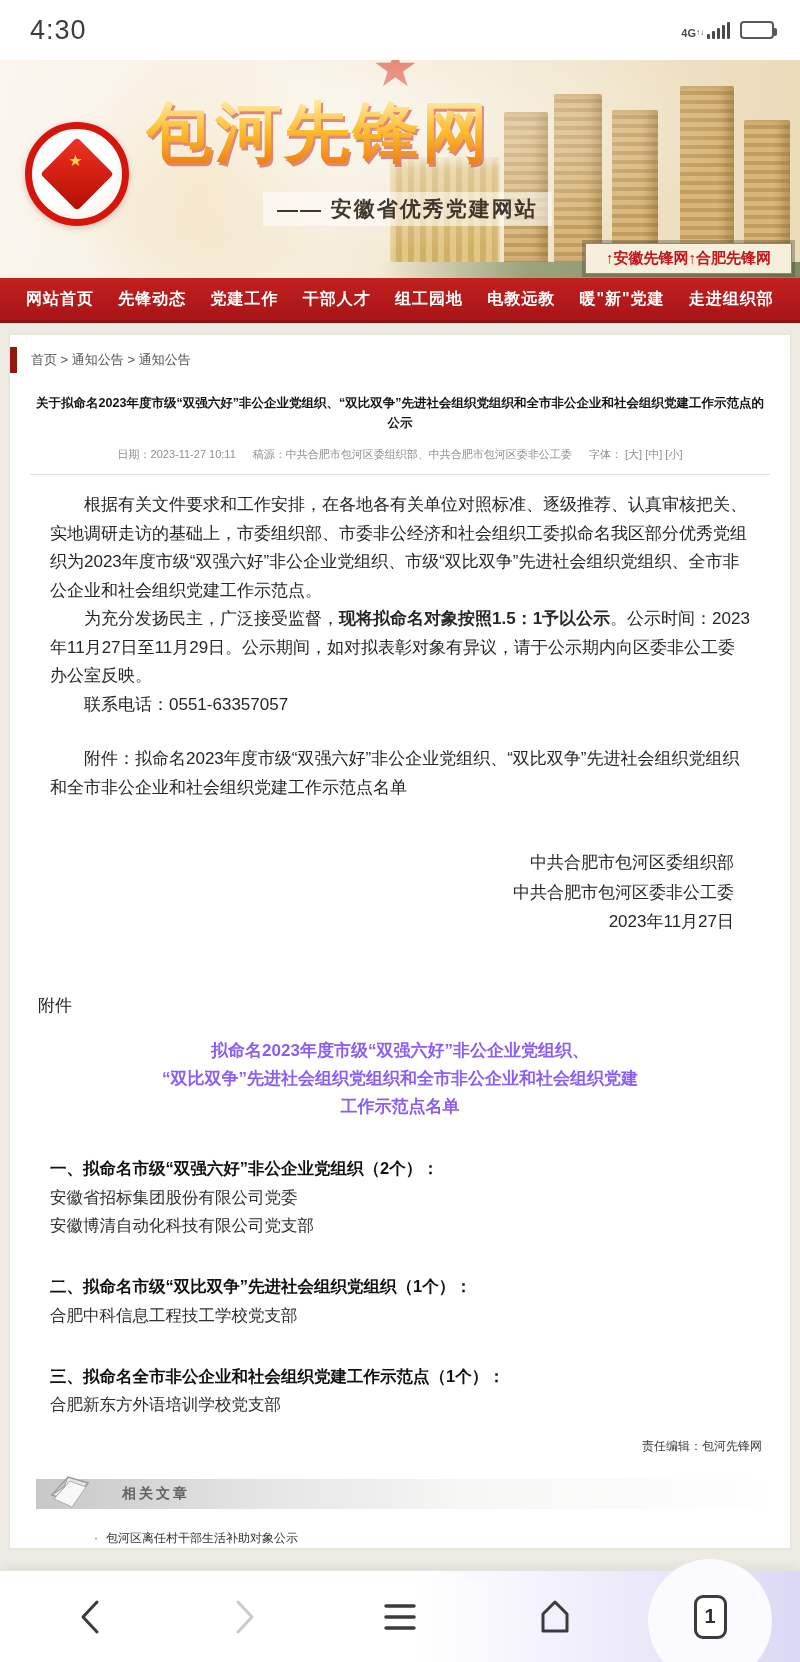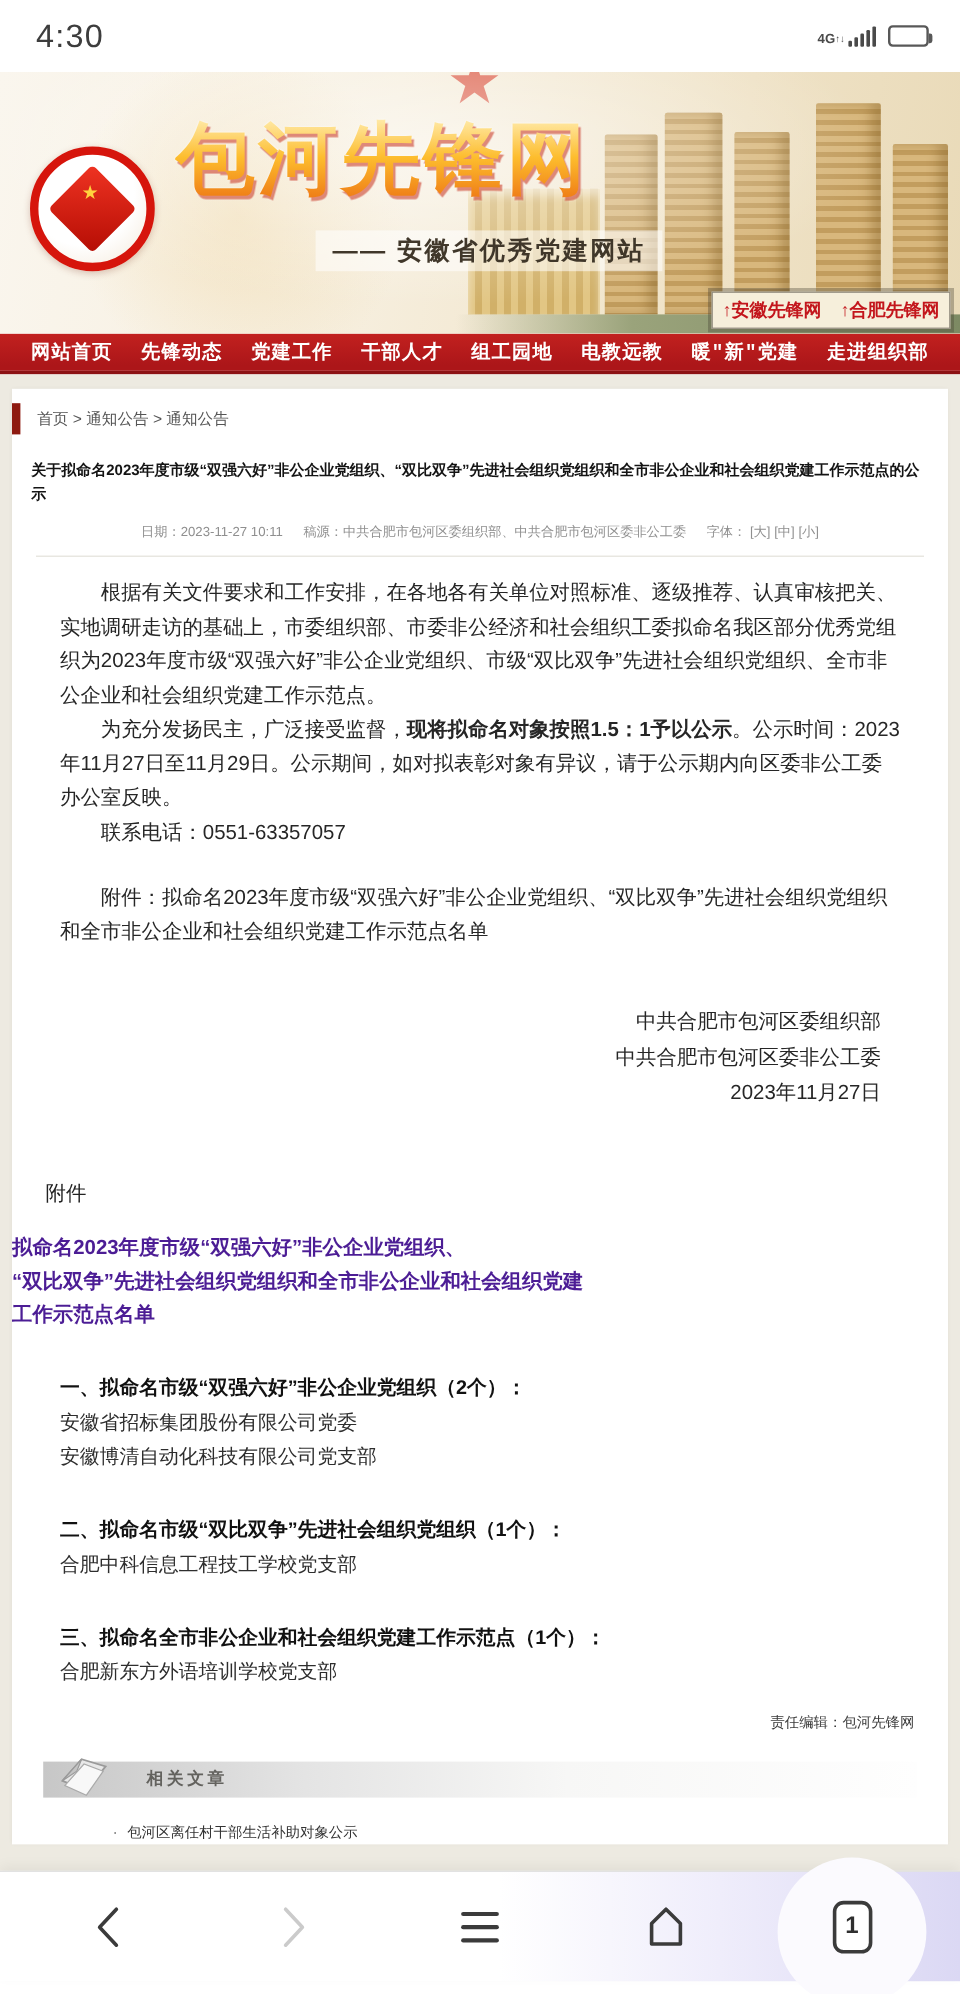--- a/index.html
+++ b/index.html
@@ -53,54 +53,54 @@
     color:#ffd23e; font-size:16px; }
   .site-title { position:absolute; left:146px; top:36px; font-size:66px; font-weight:900;
     letter-spacing:3px; line-height:1.1;
     background:linear-gradient(180deg,#ffe9a6 5%,#fdbd2e 48%,#ef7d16 95%);
     -webkit-background-clip:text; background-clip:text; color:transparent;
     filter:drop-shadow(2px 3px 0 rgba(196,44,20,.55)) drop-shadow(0 0 1px rgba(255,255,255,.8)); }
   .site-sub { position:absolute; left:263px; top:132px; background:rgba(255,255,255,.55);
     padding:3px 14px; font-size:21px; font-weight:bold; color:#40372a; letter-spacing:2px; }
   .banner-links { position:absolute; right:8px; bottom:4px; background:#f6efdb;
     border:1px solid #8e887a; box-shadow:0 0 0 3px rgba(70,62,50,.35);
-    padding:5px 8px; display:flex; gap:16px; }
+    padding:5px 20px; display:flex; }
   .banner-links span { color:#c3161c; font-size:15px; font-weight:bold; }
 
   
-  .nav { height:34px; background:linear-gradient(180deg,#c2211f 0%,#ac1619 85%);
+  .nav { height:45px; background:linear-gradient(180deg,#c2211f 0%,#ac1619 85%);
     border-bottom:3px solid #8c1114; display:flex; align-items:center;
-    justify-content:space-around; padding:0 14px;font-family:Liberation Mono, monospace; }
+    justify-content:space-around; padding:0 14px; }
   .nav-item { color:#fff; font-size:16px; font-weight:bold; letter-spacing:1px; white-space:nowrap; }
 
   
   .page { height:1247px; background:#edeae1; padding:12px 10px 22px; overflow:hidden; }
   .panel { background:#fff; height:100%; overflow:hidden; box-shadow:0 0 4px rgba(0,0,0,.06); }
 
   .crumb-row { display:flex; align-items:center; padding:12px 0 10px; }
   .crumb-bar { width:7px; height:26px; background:#8e1a10; margin-right:14px; }
   .crumb { font-size:13px; color:#555; }
 
-  .art-title { text-align:left; padding:10px 16px 0; font-size:12.5px; font-weight:bold;
+  .art-title { text-align:center; padding:10px 26px 0; font-size:12.5px; font-weight:bold;
     color:#141414; line-height:1.6; }
   .meta { text-align:center; margin-top:14px; font-size:11px; color:#8f8f8f; }
   .meta b { font-weight:normal; color:#8f8f8f; }
   .meta .sp { display:inline-block; width:14px; }
   .divider { border:none; border-top:1px solid #e3e1da; margin:12px 20px 0; }
 
   .body-text { padding:16px 40px 0; font-size:17px; color:#262626; }
   .body-text p { text-indent:2em; line-height:1.68; margin:0; }
   .body-text .gap { height:26px; }
 
   .signature { text-align:right; padding-right:56px; margin-top:46px;
     font-size:17px; color:#262626; line-height:1.72; }
 
   .att-label { margin:58px 0 0 28px; font-size:17px; color:#222; }
-  .att-title { margin-top:20px; font-size:17px; font-weight:bold;
-    color:#4c1d95; line-height:1.65; }
+  .att-title { margin-top:20px; text-align:center; font-size:17px; font-weight:bold;
+    color:#8b5cf6; line-height:1.65; }
 
   .sections { padding:0 40px; font-size:16.5px; color:#262626; }
   .sec { margin-top:34px; }
   .sec-h { font-weight:bold; color:#111; line-height:1.65; }
   .sec-i { line-height:1.72; color:#2e2e2e; }
 
   .editor { text-align:right; margin:20px 28px 0; font-size:12px; color:#3a3a3a; }
 
   .related { margin:24px 26px 0; }
   .rel-head { position:relative; height:30px; display:flex; align-items:center;

